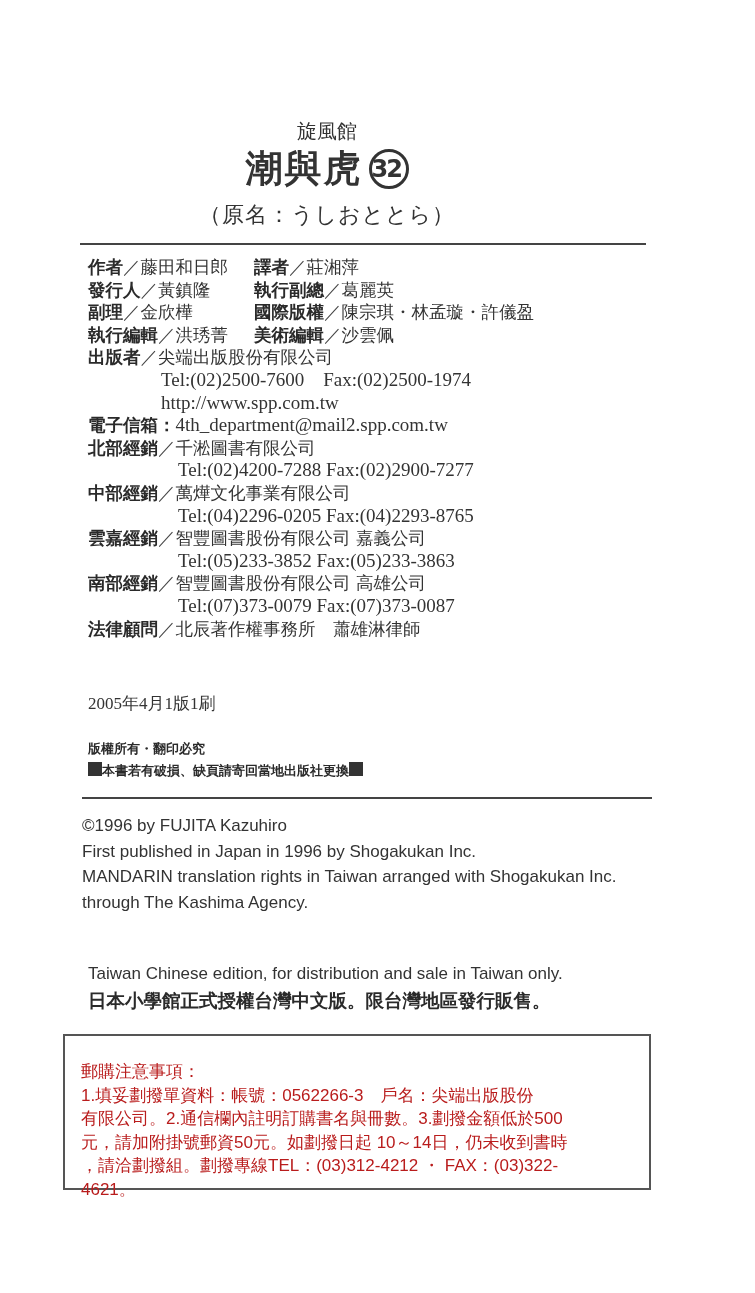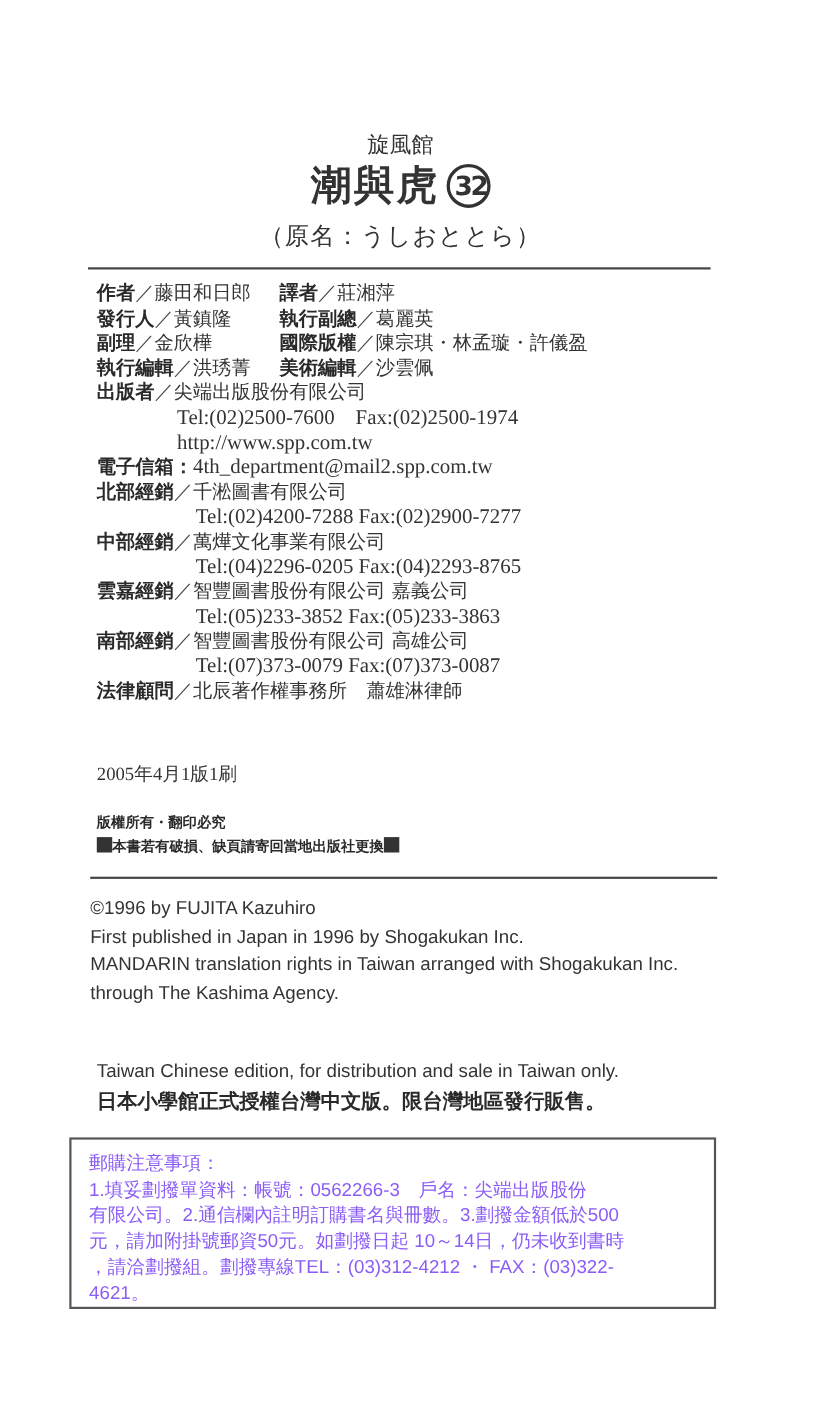--- a/index.html
+++ b/index.html
@@ -5,26 +5,26 @@
     html, body { margin: 0; padding: 0; }
     body {
       width: 755px; height: 1293px;
       background: #ffffff;
       color: #2a2a2a;
       position: relative;
       overflow: hidden;
       font-family: "DejaVu Sans", sans-serif;
     }
     .abs { position: absolute; white-space: nowrap; }
-    .center { left: 0; width: 654px; text-align: center; margin-left: 37px; }
+    .center { left: 0; width: 654px; text-align: center; }
     .imprint { top: 118px; font-size: 20px; color: #333; }
     .title { top: 144px; font-size: 37px; font-weight: bold; color: #333; letter-spacing: 2px; }
     .vol {
       display: inline-block; width: 34px; height: 34px; border: 3px solid #333; border-radius: 50%;
-      font-size: 24px; line-height: 34px; text-align: right; vertical-align: 4px; margin-left: 6px;
+      font-size: 24px; line-height: 34px; text-align: left; vertical-align: 4px; margin-left: 6px;
       letter-spacing: -2px; font-weight: bold;
     }
     .orig { top: 200px; font-size: 22px; color: #333; letter-spacing: 1px; }
     .rule { position: absolute; height: 2px; background: #444; }
     .credits { left: 88px; top: 256px; font-size: 17.5px; line-height: 22.6px; }
     .row { white-space: nowrap; height: 22.6px; }
     .lbl { font-weight: bold; color: #2a2a2a; }
     .val { font-family: "DejaVu Serif", serif; color: #333; font-weight: normal; }
     .sep { font-family: "DejaVu Serif", serif; color: #444; }
     .c2 { display: inline-block; position: absolute; left: 166px; }
@@ -32,22 +32,22 @@
     .ind2 { padding-left: 90px; }
     .serif { font-family: "Liberation Serif", serif; font-size: 19px; color: #333; }
     .date { left: 88px; top: 692px; font-family: "Liberation Serif", serif; font-size: 17px; color: #333; }
     .rights { left: 88px; top: 738px; font-size: 13px; font-weight: bold; line-height: 22px; color: #2a2a2a; }
     .eng { left: 82px; top: 813px; font-family: "Liberation Sans", sans-serif; font-size: 17px; line-height: 25.5px; color: #333; }
     .tw1 { left: 88px; top: 964px; font-family: "Liberation Sans", sans-serif; font-size: 17px; color: #333; }
     .tw2 { left: 88px; top: 988px; font-size: 18.5px; font-weight: bold; color: #2a2a2a; }
     .notice {
       position: absolute; left: 63px; top: 1034px; width: 588px; height: 156px;
       border: 2px solid #555; box-sizing: border-box;
-      padding: 10px 10px 0 16px;
-      font-family: "Liberation Sans", sans-serif; font-size: 17px; line-height: 23.5px; color: #8b5cf6;
+      padding: 24px 10px 0 16px;
+      font-family: "Liberation Sans", sans-serif; font-size: 17px; line-height: 23.5px; color: #b91c1c;
     }
     .notice div { white-space: nowrap; }
     .sq { display:inline-block; width: 14px; height: 14px; background:#333; vertical-align: -1px; }
   </style>
 </head>
 <body>
 
 <div>
 
   <div class="abs center imprint">旋風館</div>

